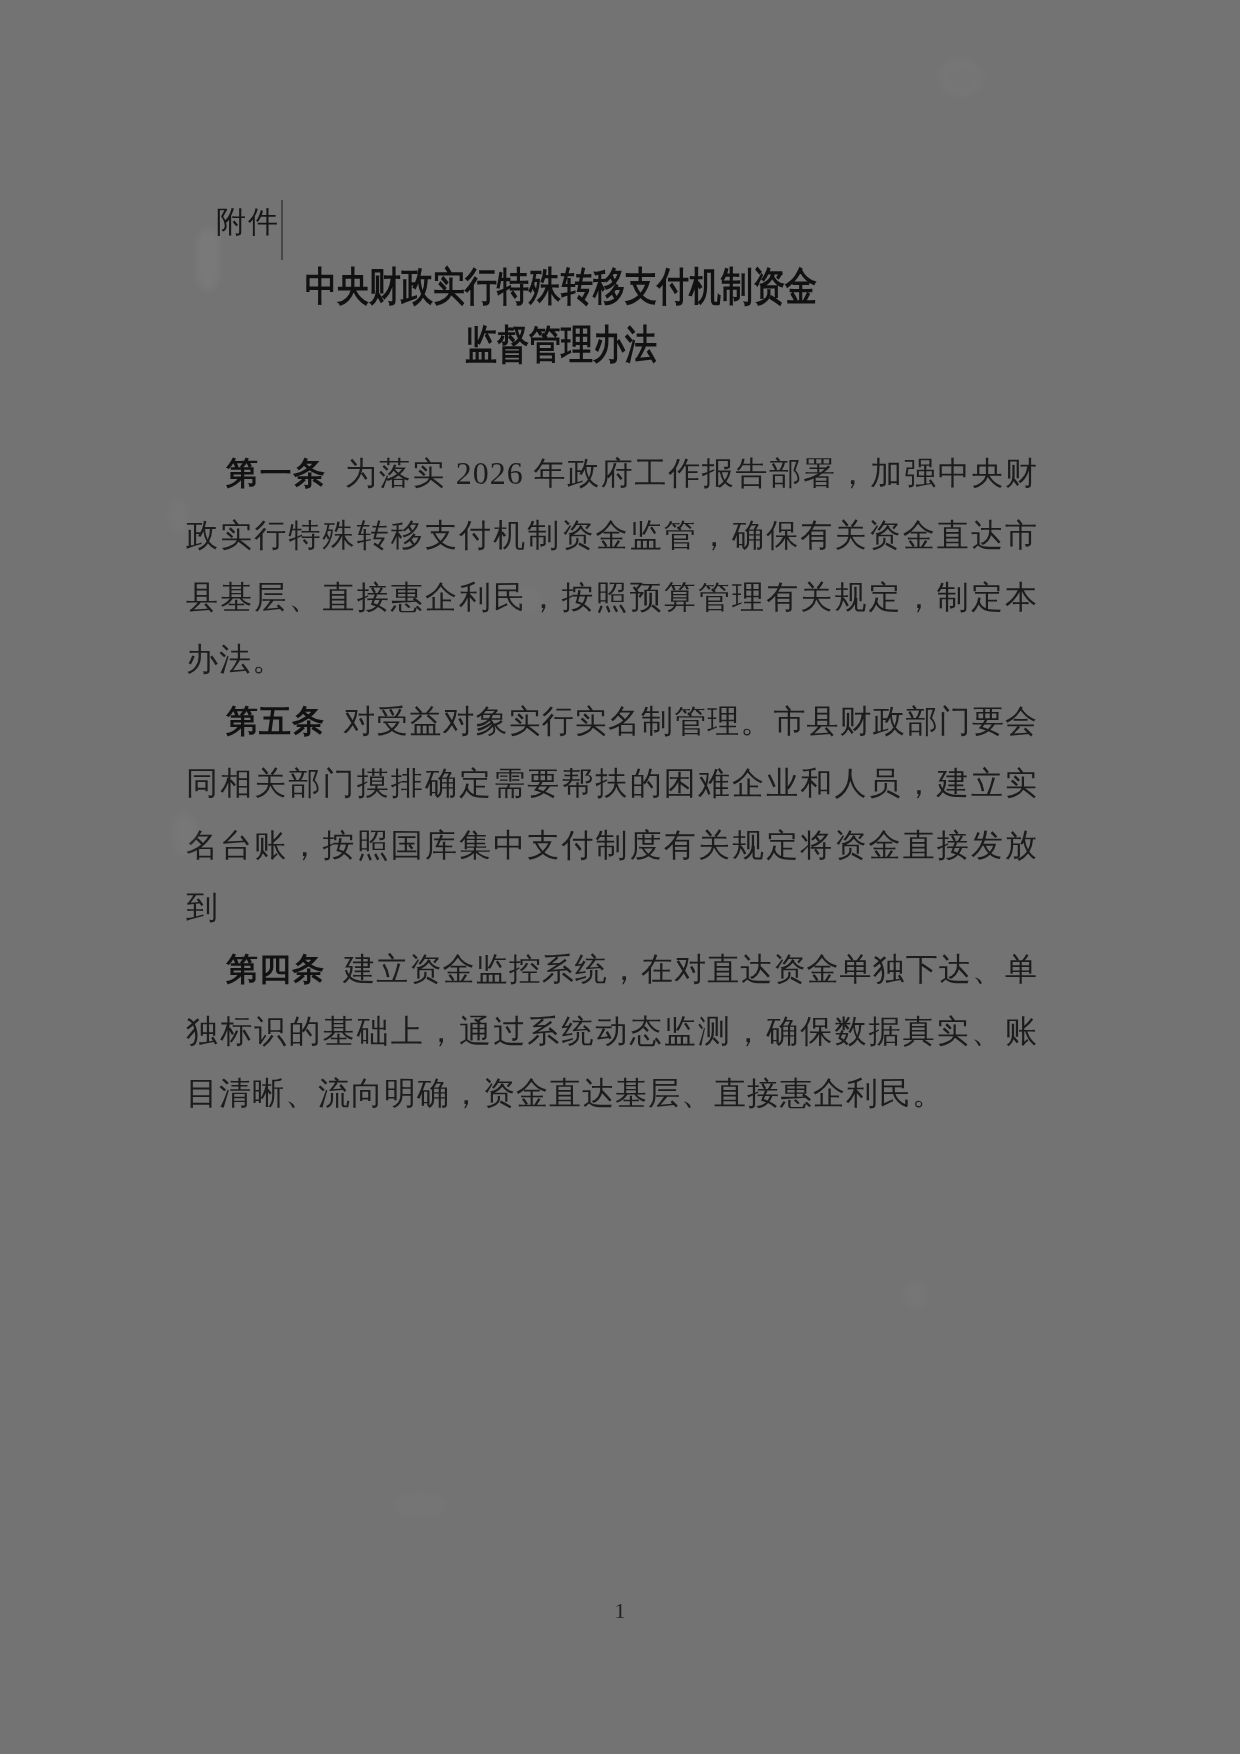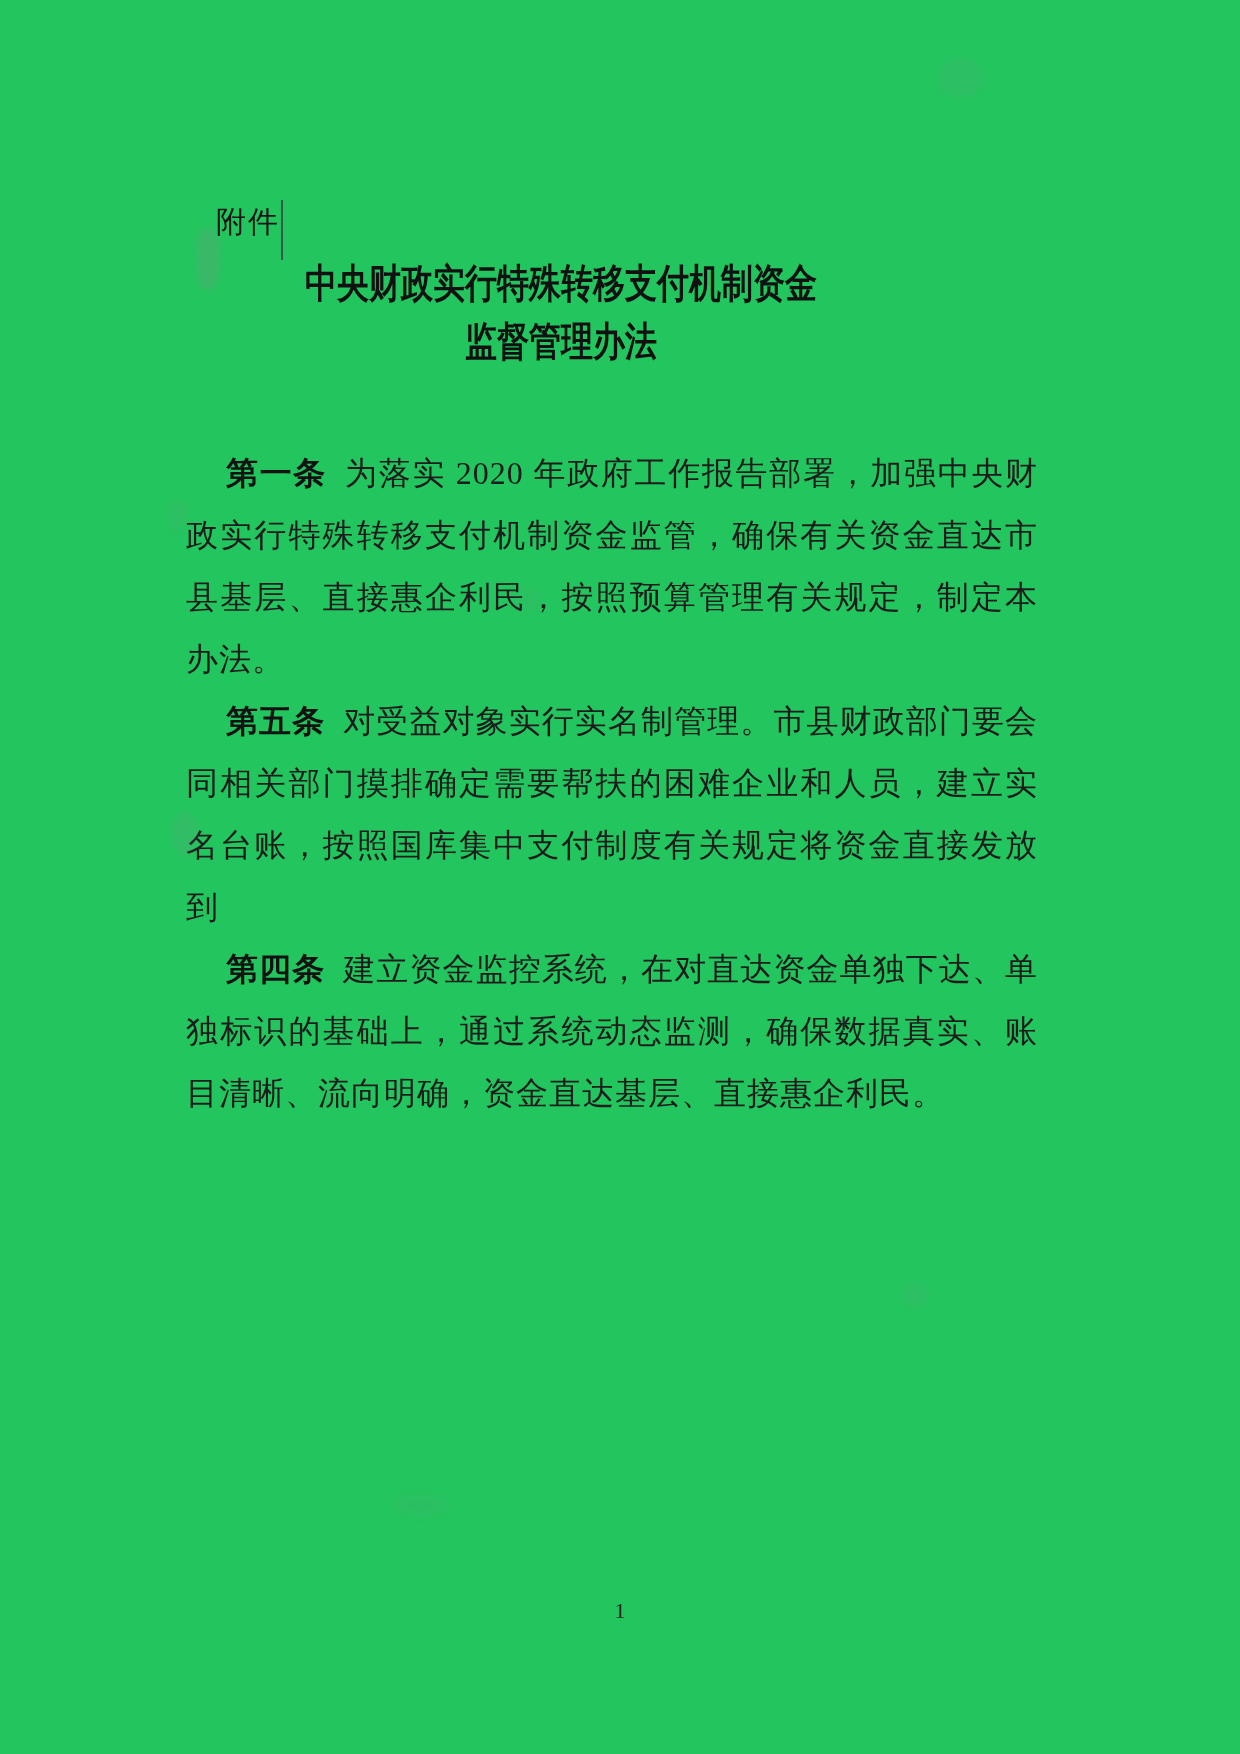--- a/index.html
+++ b/index.html
@@ -4,21 +4,21 @@
 <style>
   html, body {
     margin: 0;
     padding: 0;
     background: #ffffff;
   }
   .page {
     position: relative;
     width: 1240px;
     height: 1754px;
-    background: #22c55e;
+    background: #737373;
     overflow: hidden;
     font-family: "Liberation Serif", "DejaVu Serif", serif;
     color: #1e1e1e;
   }
 
   
   .attachment {
     position: absolute;
     left: 216px;
     top: 205px;
@@ -42,21 +42,20 @@
   .title-block {
     position: absolute;
     top: 258px;
     left: 0;
     width: 1122px;
     text-align: center;
     font-weight: 700;
     font-size: 40px;
     line-height: 58px;
     color: #111;
-    font-family: Liberation Mono, monospace;
   }
   .title-line {
     transform: scaleX(0.8);
     transform-origin: 50% 50%;
     white-space: nowrap;
   }
 
   
   .body-block {
     position: absolute;
@@ -118,21 +117,21 @@
 
   <div class="artifact-bar"></div>
 
   <div class="title-block">
     <div class="title-line">中央财政实行特殊转移支付机制资金</div>
     <div class="title-line">监督管理办法</div>
   </div>
 
   <div class="body-block">
 
-    <p class="article"><span class="article-label">第一条</span><span class="article-text">为落实 2020 年政府工作报告部署，加强中央财政实行特殊转移支付机制资金监管，确保有关资金直达市县基层、直接惠企利民，按照预算管理有关规定，制定本办法。</span></p>
+    <p class="article"><span class="article-label">第一条</span><span class="article-text">为落实 2026 年政府工作报告部署，加强中央财政实行特殊转移支付机制资金监管，确保有关资金直达市县基层、直接惠企利民，按照预算管理有关规定，制定本办法。</span></p>
 
 
 
     <p class="article"><span class="article-label">第五条</span><span class="article-text">对受益对象实行实名制管理。市县财政部门要会同相关部门摸排确定需要帮扶的困难企业和人员，建立实名台账，按照国库集中支付制度有关规定将资金直接发放到</span></p>
 
     <p class="article"><span class="article-label">第四条</span><span class="article-text">建立资金监控系统，在对直达资金单独下达、单独标识的基础上，通过系统动态监测，确保数据真实、账目清晰、流向明确，资金直达基层、直接惠企利民。</span></p>
 
   </div>
 
   <div class="page-number">1</div>

